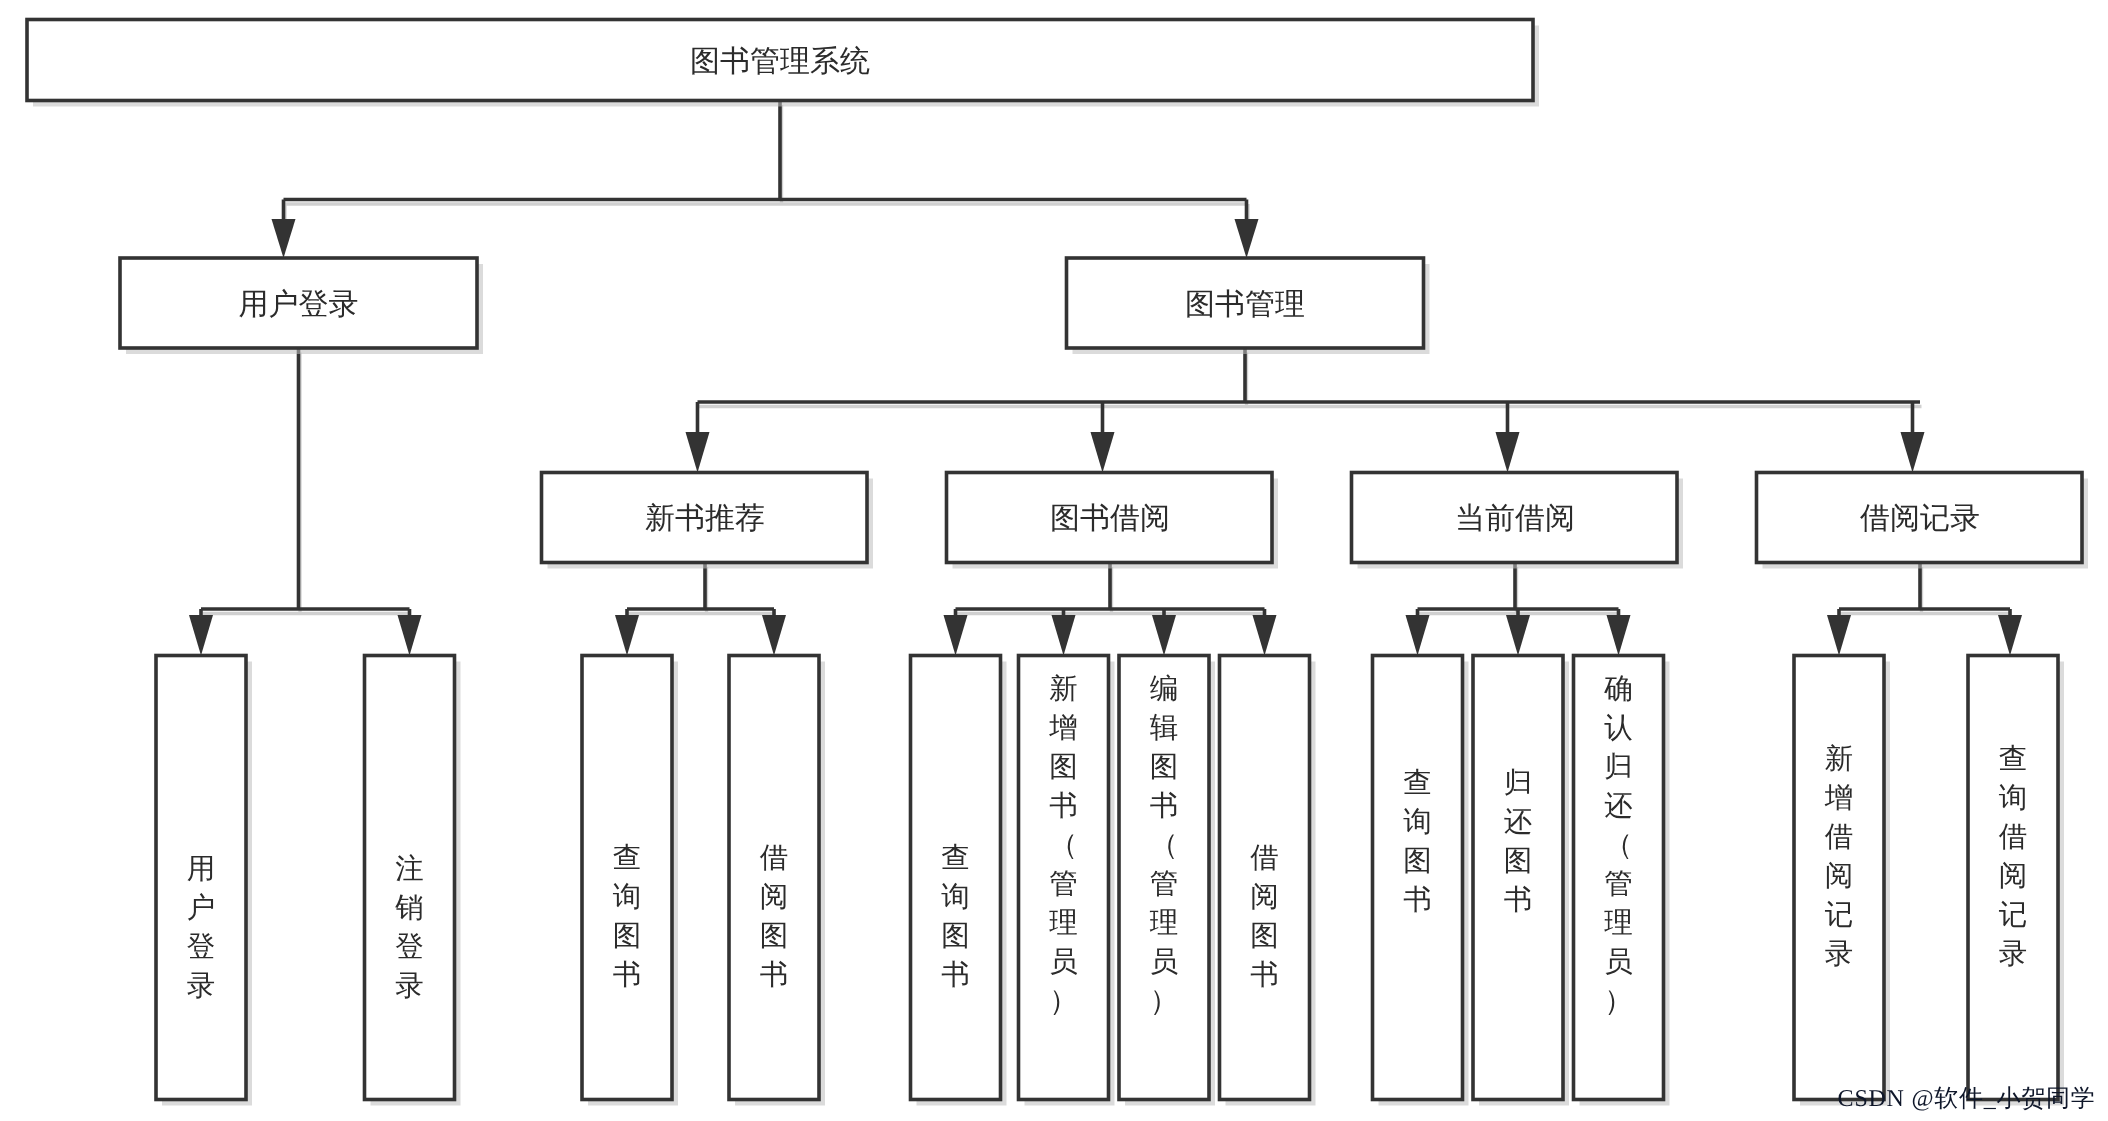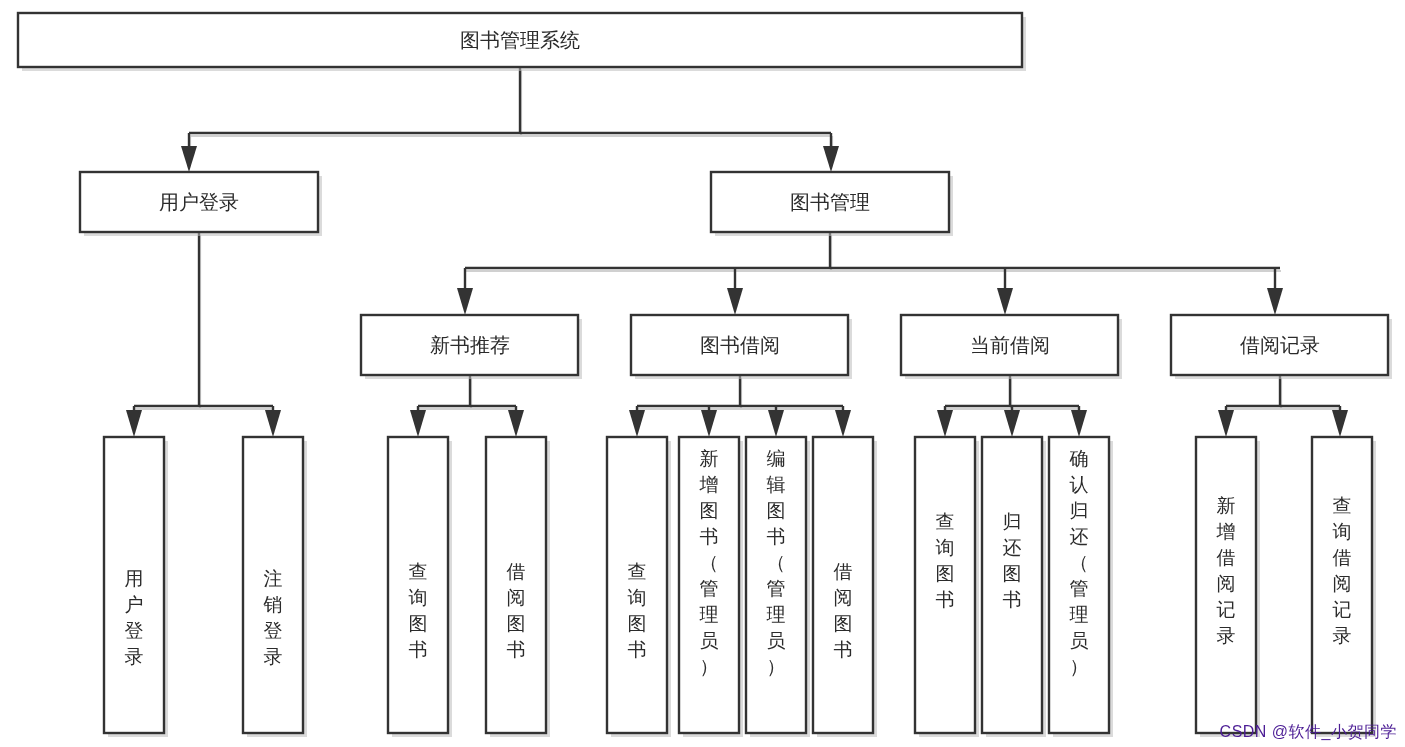--- a/index.html
+++ b/index.html
@@ -60,23 +60,23 @@
   .node-label-vertical {
     font-family: "Liberation Sans", "DejaVu Sans", sans-serif;
     font-size: 19px;
     fill: #2b2b2b;
     text-anchor: middle;
   }
   .watermark {
     position: absolute;
     right: 8px;
     bottom: 4px;
-    font-family: Liberation Sans, sans-serif;
+    font-family: Liberation Serif, serif;
     font-size: 16px;
-    color: #4c1d95;
+    color: #0f172a;
     letter-spacing: 0.5px;
     white-space: nowrap;
     user-select: none;
   }
 </style>
 </head>
 <body>
 
 <div id="diagram-root">
 <svg id="flowchart" viewBox="0 0 1405 747" xmlns="http://www.w3.org/2000/svg">

